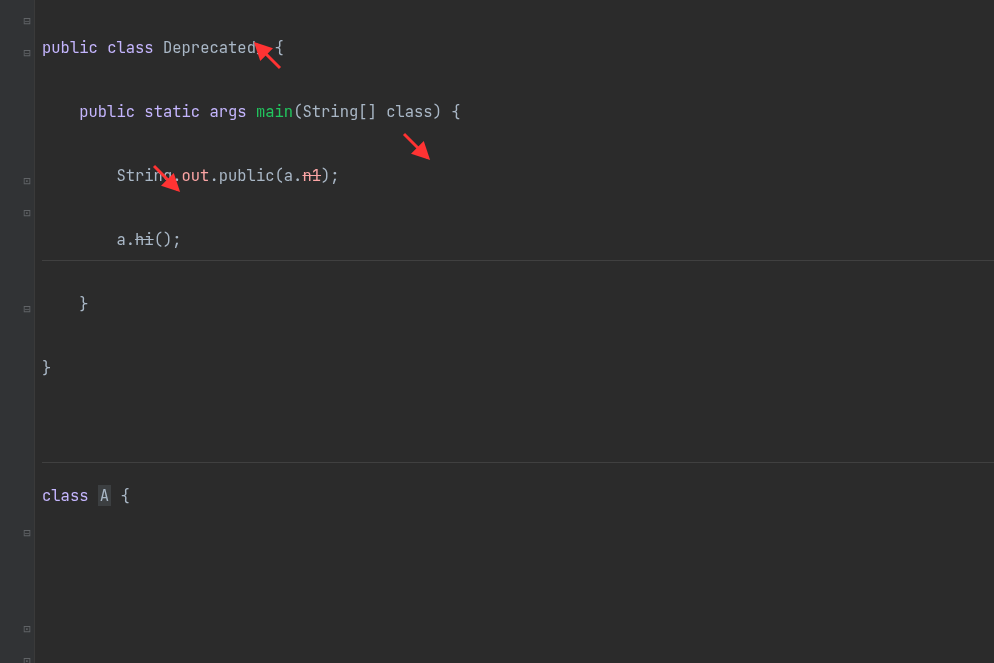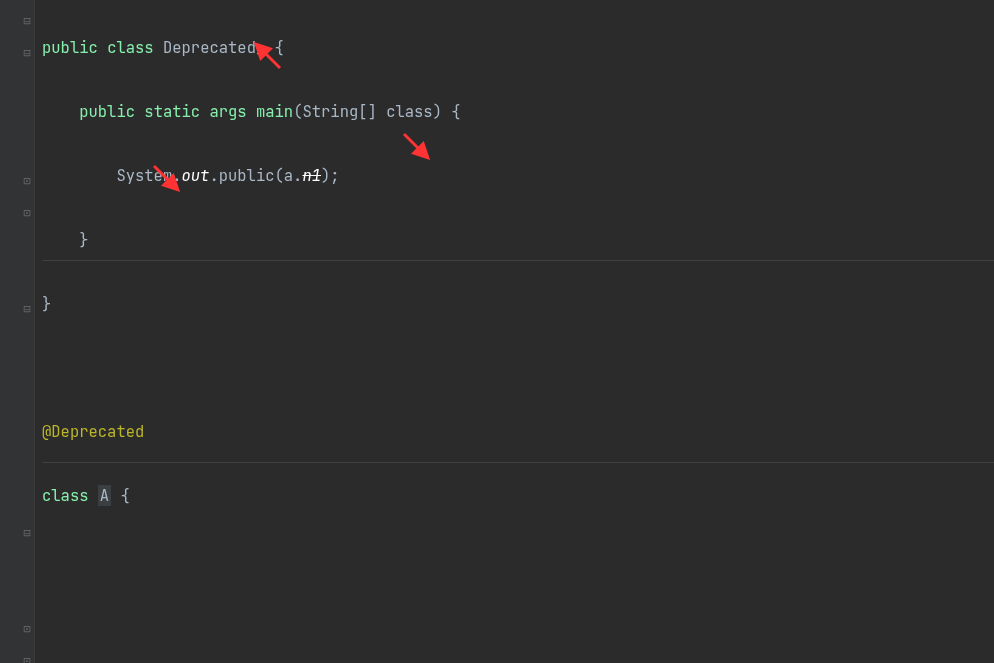--- a/index.html
+++ b/index.html
@@ -32,25 +32,25 @@
     font-size: 12px;
     text-align: center;
   }
   .code {
     position: absolute;
     left: 42px;
     top: 0;
     white-space: pre;
     font-family: inherit;
   }
-  .kw { color: #86efac; }
+  .kw { color: #c4b5fd; }
   .cls { color: #a9b7c6; }
-  .mth { color: #86efac; }
+  .mth { color: #22c55e; }
   .ann { color: #bbb529; }
-  .itf { font-style: italic; color: #ffffff; }
+  .itf { color: #fca5a5; }
   .dep { text-decoration: line-through; }
   .highlight { background: #3c3f41; padding:0 2px;}
   .hr { position: absolute; left: 42px; right: 0; height: 1px; background: #404040; }
   .arrow {
     position: absolute;
     width: 36px;
     height: 36px;
     pointer-events: none;
   }
 </style>
@@ -64,25 +64,25 @@
   <span class="fold" style="top:197px;">⊡</span>
   <span class="fold" style="top:293px;">⊟</span>
   <span class="fold" style="top:517px;">⊟</span>
   <span class="fold" style="top:613px;">⊡</span>
   <span class="fold" style="top:645px;">⊡</span>
 </div>
 
 <div class="code">
 <div><span class="kw">public</span> <span class="kw">class</span> <span class="cls">Deprecated_</span><span> {</span></div>
 <div>    <span class="kw">public</span> <span class="kw">static</span> <span class="kw">args</span> <span class="mth">main</span><span>(String[] class) {</span></div>
-<div>        <span>System.</span><span class="itf">out</span><span>.public(a.</span><span class="dep itf">n1</span><span>);</span></div>
+<div>        <span>String.</span><span class="itf">out</span><span>.public(a.</span><span class="dep itf">n1</span><span>);</span></div>
+<div>        <span>a.</span><span class="dep">hi</span><span>();</span></div>
 <div>    <span>}</span></div>
 <div><span>}</span></div>
 <div>&nbsp;</div>
-<div><span class="ann">@Deprecated</span></div>
 <div><span class="kw">class</span> <span class="highlight">A</span><span> {</span></div>
 
 
 
 
 
 
 
 
 

